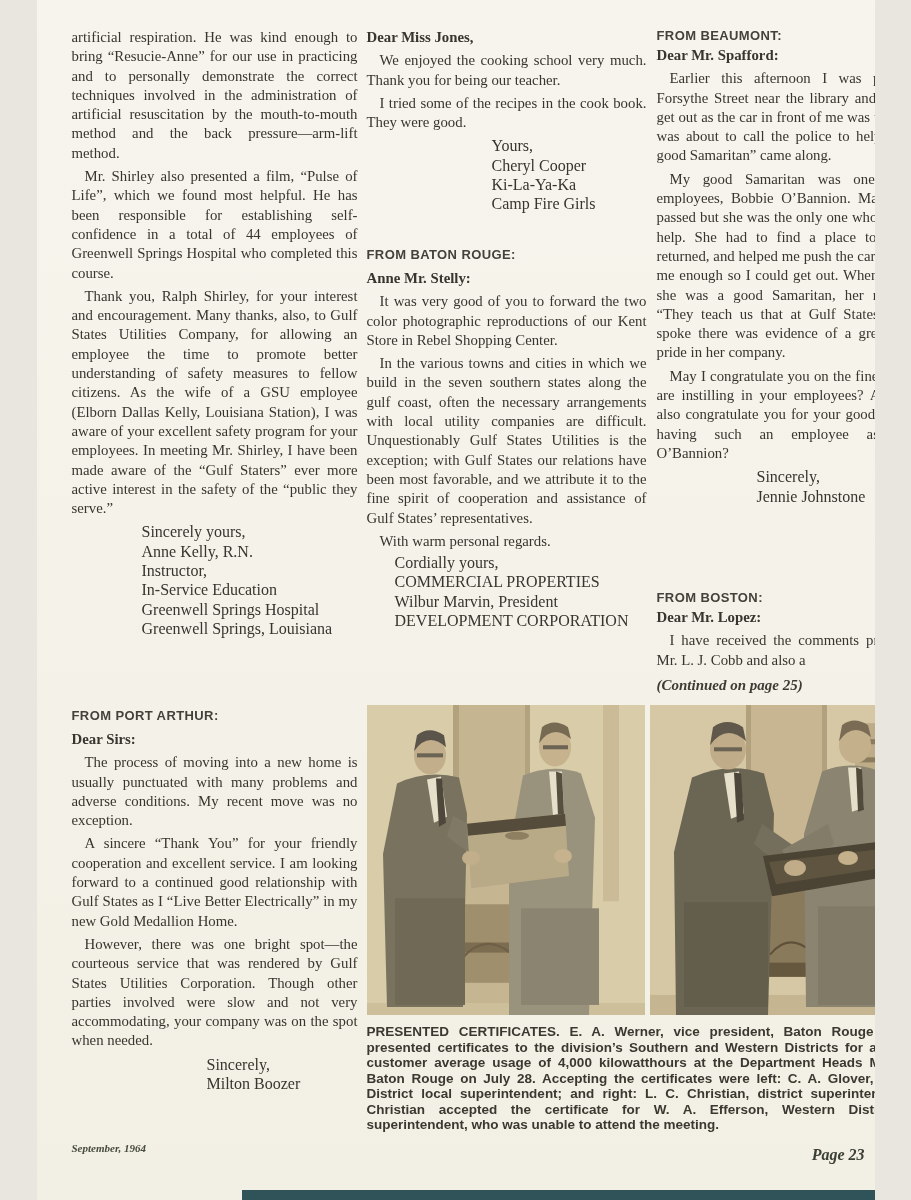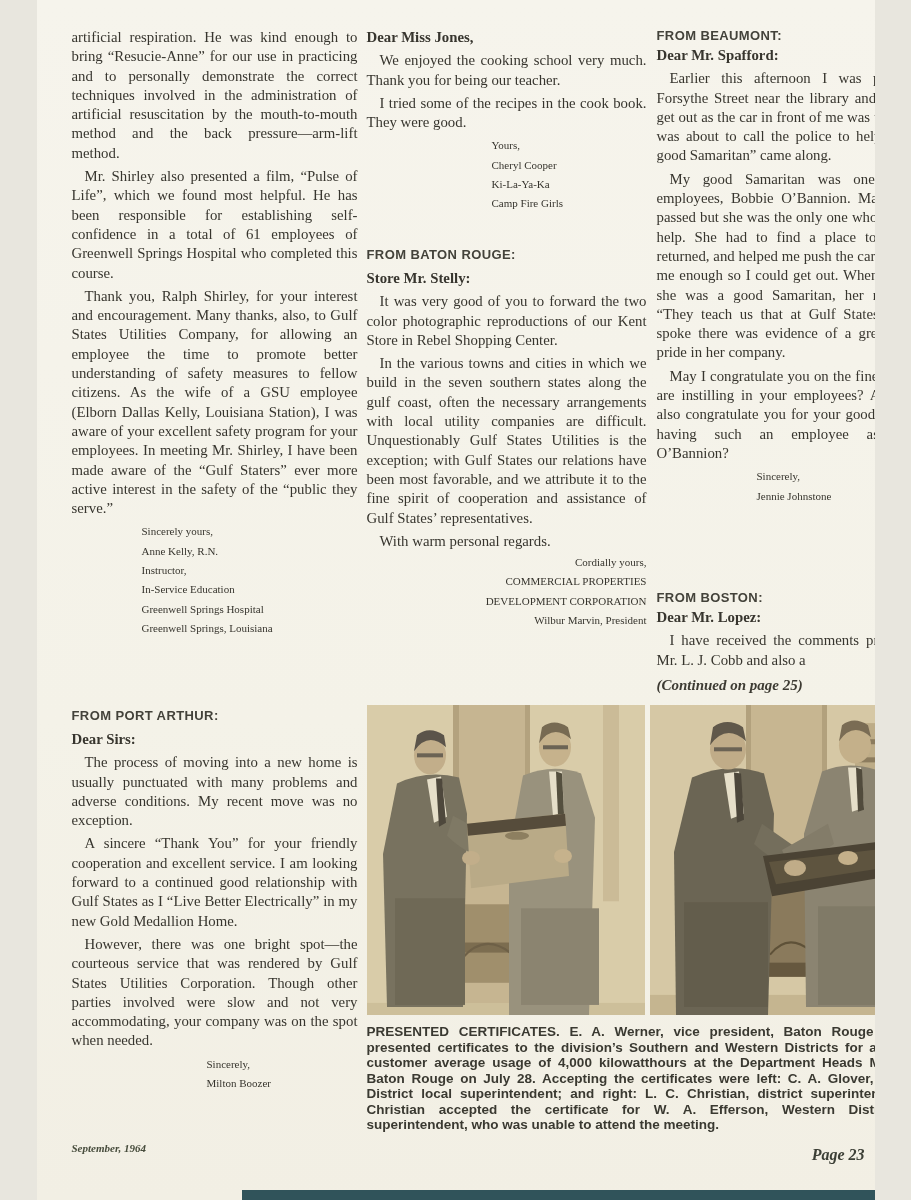--- a/index.html
+++ b/index.html
@@ -13,26 +13,26 @@
   .sec-c1{left:35px;width:286px;}
   .sec-c2{left:330px;width:280px;}
   .sec-c3{left:620px;width:283px;}
   .body-p{font-size:14.8px;line-height:19.3px;text-align:justify;margin:0 0 4px;}
   .indent{text-indent:13px;}
   .salutation{font-size:14.8px;line-height:19.3px;margin:0 0 4px;font-weight:bold;}
   .heading{
     font-family:"Liberation Sans",sans-serif;font-weight:bold;
     font-size:13px;letter-spacing:.4px;color:#43423a;margin:0 0 7px;
   }
-  .sig{font-size:11px;line-height:19.3px;margin:2px 0 0;}
+  .sig{font-size:16px;line-height:19.3px;margin:2px 0 0;}
   .sig div{white-space:nowrap;}
   .sig-greenwell{padding-left:70px;}
   .sig-portarthur{padding-left:135px;}
   .sig-campfire{padding-left:125px;}
-  .sig-batonrouge{padding-left:28px;text-align:right;}
+  .sig-batonrouge{padding-left:28px;}
   .sig-beaumont{padding-left:100px;}
   .continued{font-size:15px;font-style:italic;font-weight:bold;margin:7px 0 0;color:#3d3b33;}
   .photo{position:absolute;top:705px;height:310px;box-shadow:inset 0 0 0 1px rgba(90,75,45,.18);}
   .photo svg{display:block;width:100%;height:100%;}
   .photo-left{left:330px;width:278px;}
   .photo-right{left:613px;width:290px;}
   .caption{
     position:absolute;left:330px;width:573px;top:1024px;
     font-family:"Liberation Sans",sans-serif;font-weight:bold;
     font-size:13.5px;line-height:15.5px;text-align:justify;color:#3a3931;
@@ -49,21 +49,21 @@
     position:absolute;left:205px;right:0;bottom:0;height:10px;background:#30535a;
   }
 </style>
 </head>
 <body>
 
 <div class="page">
 
   <div class="section sec-c1" style="top:28px;">
     <p class="body-p">artificial respiration.  He was kind enough to bring “Resucie-Anne” for our use in practicing and to personally demonstrate the correct techniques involved in the administration of artificial resuscitation by the mouth-to-mouth method and the back pressure—arm-lift method.</p>
-    <p class="body-p indent">Mr. Shirley also presented a film, “Pulse of Life”, which we found most helpful. He has been responsible for establishing self-confidence in a total of 61 employees of Greenwell Springs Hospital who completed this course.</p>
+    <p class="body-p indent">Mr. Shirley also presented a film, “Pulse of Life”, which we found most helpful. He has been responsible for establishing self-confidence in a total of 44 employees of Greenwell Springs Hospital who completed this course.</p>
     <p class="body-p indent">Thank you, Ralph Shirley, for your interest and encouragement.  Many thanks, also, to Gulf States Utilities Company, for allowing an employee the time to promote better understanding of safety measures to fellow citizens.  As the wife of a GSU employee (Elborn Dallas Kelly, Louisiana Station), I was aware of your excellent safety program for your employees. In meeting Mr. Shirley, I have been made aware of the “Gulf Staters” ever more active interest in the safety of the “public they serve.”</p>
     <div class="sig sig-greenwell">
       <div>Sincerely yours,</div>
       <div>Anne Kelly, R.N.</div>
       <div>Instructor,</div>
       <div>In-Service Education</div>
       <div>Greenwell Springs Hospital</div>
       <div>Greenwell Springs, Louisiana</div>
     </div>
   </div>
@@ -87,29 +87,29 @@
     <div class="sig sig-campfire">
       <div>Yours,</div>
       <div>Cheryl Cooper</div>
       <div>Ki-La-Ya-Ka</div>
       <div>Camp Fire Girls</div>
     </div>
   </div>
 
   <div class="section sec-c2" style="top:247px;">
     <h2 class="heading">FROM BATON ROUGE:</h2>
-    <p class="salutation">Store Mr. Stelly:</p>
+    <p class="salutation">Anne Mr. Stelly:</p>
     <p class="body-p indent">It was very good of you to forward the two color photographic reproductions of our Kent Store in Rebel Shopping Center.</p>
     <p class="body-p indent">In the various towns and cities in which we build in the seven southern states along the gulf coast, often the necessary arrangements with local utility companies are difficult.  Unquestionably Gulf States Utilities is the exception; with Gulf States our relations have been most favorable, and we attribute it to the fine spirit of cooperation and assistance of Gulf States’ representatives.</p>
     <p class="body-p indent" style="margin-bottom:1px;">With warm personal regards.</p>
     <div class="sig sig-batonrouge">
       <div>Cordially yours,</div>
       <div>COMMERCIAL PROPERTIES</div>
+      <div>Wilbur Marvin, President</div>
       <div>DEVELOPMENT CORPORATION</div>
-      <div>Wilbur Marvin, President</div>
     </div>
   </div>
 
   <div class="section sec-c3" style="top:28px;">
     <h2 class="heading" style="margin-bottom:3px;">FROM BEAUMONT:</h2>
     <p class="salutation">Dear Mr. Spafford:</p>
     <p class="body-p indent">Earlier this afternoon I was parked on Forsythe Street near the library and could not get out as the car in front of me was too close.  I was about to call the police to help when “a good Samaritan” came along.</p>
     <p class="body-p indent">My good Samaritan was one of your employees, Bobbie O’Bannion.  Many people passed but she was the only one who offered to help.  She had to find a place to park but returned, and helped me push the car in front of me enough so I could get out.  When I told her she was a good Samaritan, her reply was:  “They teach us that at Gulf States.”  As she spoke there was evidence of a great deal of pride in her company.</p>
     <p class="body-p indent">May I congratulate you on the fine spirit you are instilling in your employees?  And may I also congratulate you for your good fortune in having such an employee as Bobbie O’Bannion?</p>
     <div class="sig sig-beaumont">

